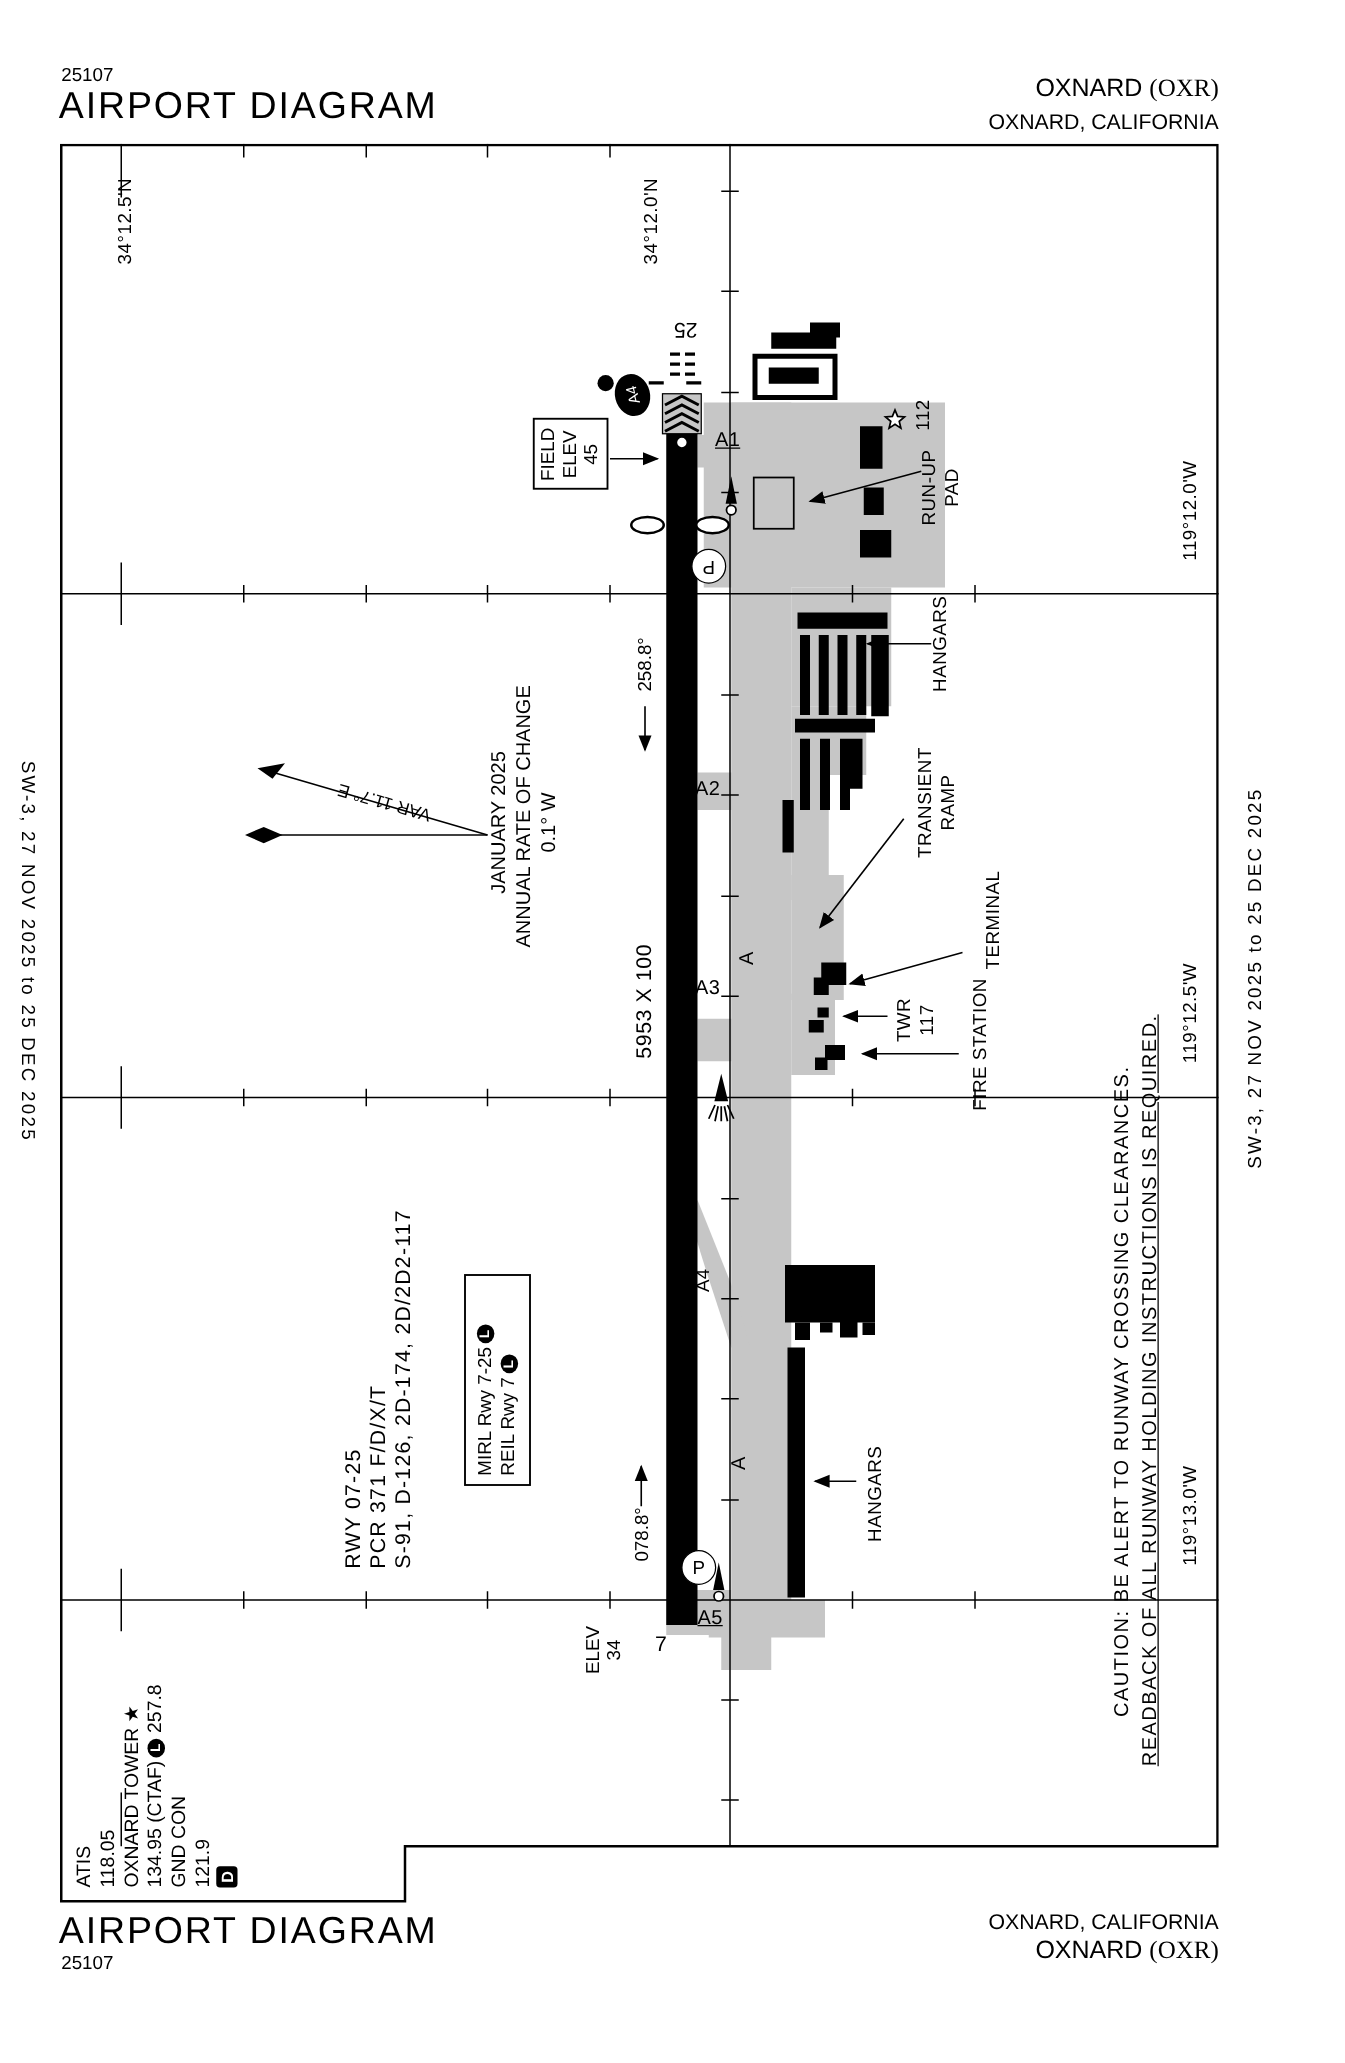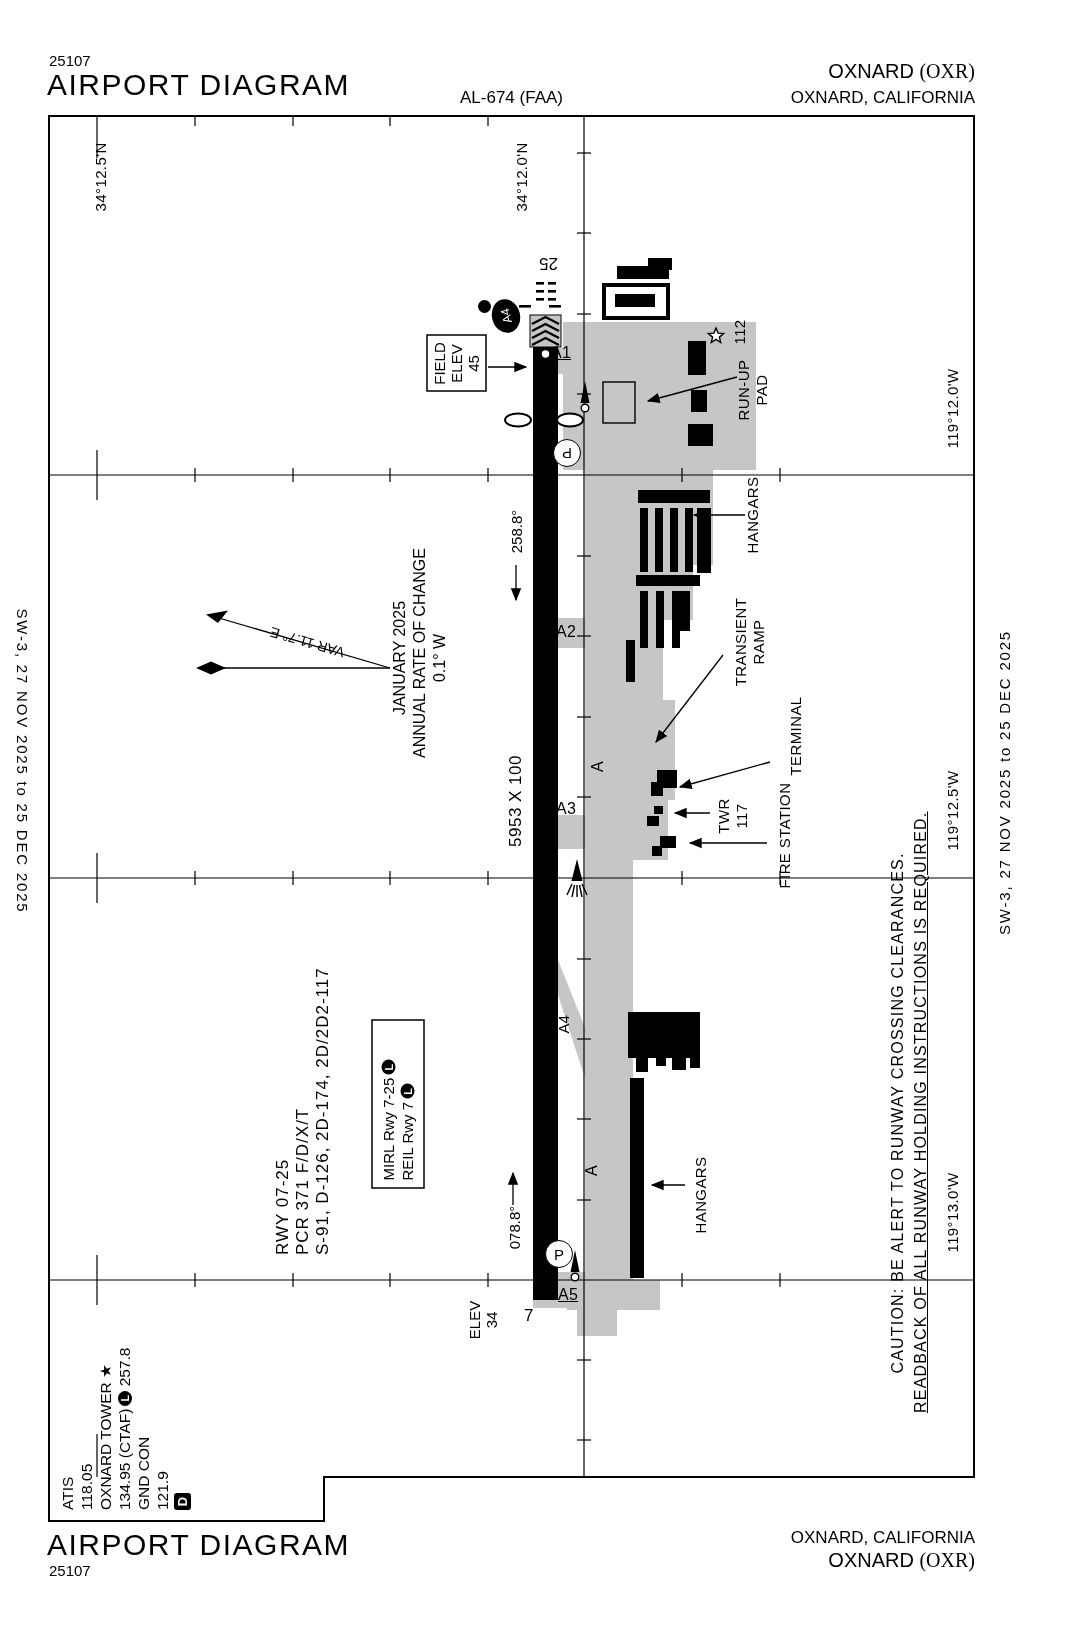--- a/index.html
+++ b/index.html
@@ -26,21 +26,20 @@
   .underline{text-decoration:underline;}
   svg{position:absolute;}
 </style>
 </head>
 <body>
 
 <div id="page">
 
   <div class="abs small" style="left:49px;top:52px;">25107</div>
   <div class="abs hdr-title" style="left:47px;top:68px;">AIRPORT DIAGRAM</div>
-  <div class="abs ctr" style="left:48px;top:88px;width:927px;font-size:17px;">AL-674 (FAA)</div>
   <div class="abs" style="right:101px;top:60px;font-size:20px;"><span>OXNARD </span><span class="serif">(OXR)</span></div>
   <div class="abs" style="right:101px;top:88px;font-size:17px;">OXNARD, CALIFORNIA</div>
 
   <div class="rot90 small" style="left:-148px;top:770px;width:340px;letter-spacing:1.8px;">SW-3, 27 NOV 2025 to 25 DEC 2025</div>
   <div class="rot small" style="left:834px;top:774px;width:340px;letter-spacing:1.8px;text-align:center;">SW-3, 27 NOV 2025 to 25 DEC 2025</div>
 
   <svg style="left:48px;top:115px;" width="927" height="1410" viewBox="0 0 927 1410">
     <defs>
       <marker id="ah" markerWidth="12" markerHeight="10" refX="9" refY="5" orient="auto">
         <path d="M0,1 L10,5 L0,9 Z" fill="#000"></path>
@@ -263,23 +262,23 @@
     <div><span>REIL Rwy 7</span><span class="lsym">L</span></div>
   </div>
 
   <div class="abs" style="left:252px;top:632px;width:94px;font-size:14px;transform:rotate(196deg);">VAR 11.7° E</div>
   <div class="rot ctr" style="left:320px;top:628px;width:200px;font-size:16px;line-height:20px;">
     <div>JANUARY 2025</div>
     <div>ANNUAL RATE OF CHANGE</div>
     <div>0.1° W</div>
   </div>
 
-  <div class="abs twy" style="left:551px;top:344px;text-decoration:underline;">A1</div>
+  <div class="abs twy" style="left:572px;top:344px;text-decoration:underline;">A1</div>
   <div class="abs twy" style="left:556px;top:623px;">A2</div>
-  <div class="abs twy" style="left:556px;top:800px;">A3</div>
+  <div class="abs twy" style="left:556px;top:782px;">A3</div>
   <div class="abs twy" style="left:558px;top:1286px;text-decoration:underline;">A5</div>
   <div class="rot twy" style="left:590px;top:755px;width:16px;">A</div>
   <div class="rot twy" style="left:584px;top:1159px;width:16px;">A</div>
   <div class="rot" style="left:551px;top:1013px;width:24px;font-size:15px;">A4</div>
 
   <div class="abs" style="left:492px;top:299px;width:28px;height:34px;background:#000;border-radius:50%;display:flex;align-items:center;justify-content:center;transform:rotate(-14deg);">
     <span style="color:#fff;font-size:12px;transform:rotate(-90deg);">A4</span>
   </div>
   <div class="abs" style="left:478px;top:300px;width:13px;height:13px;background:#000;border-radius:50%;"></div>
 

